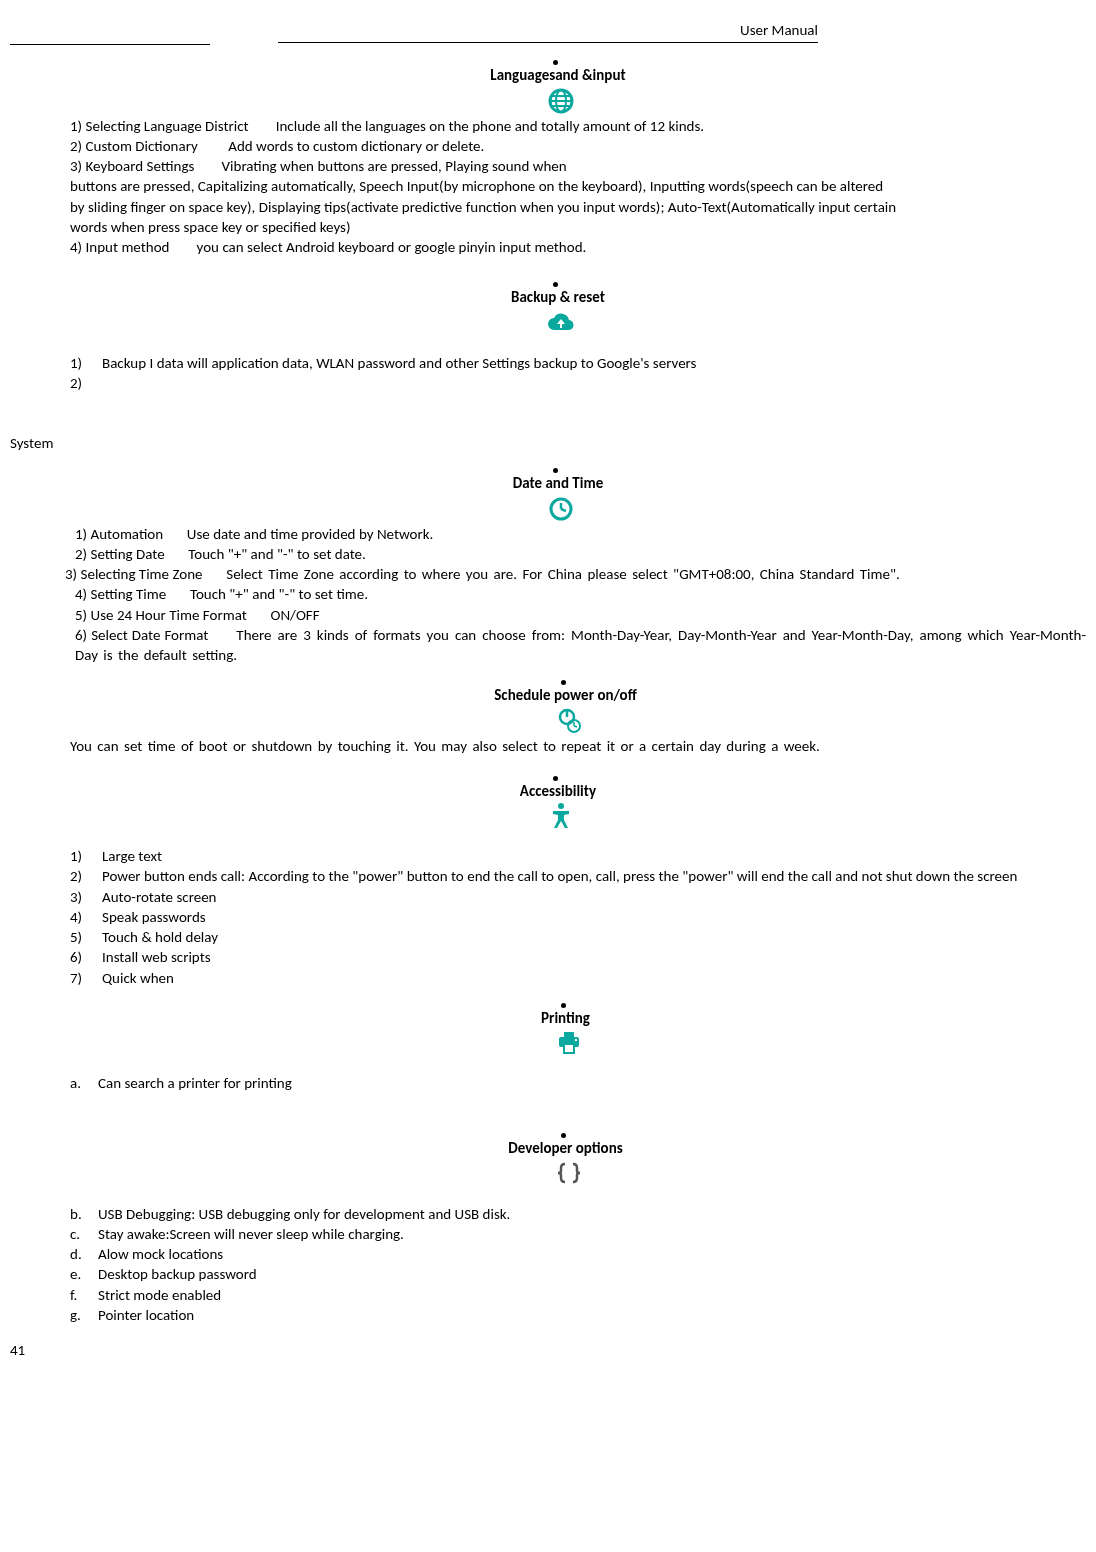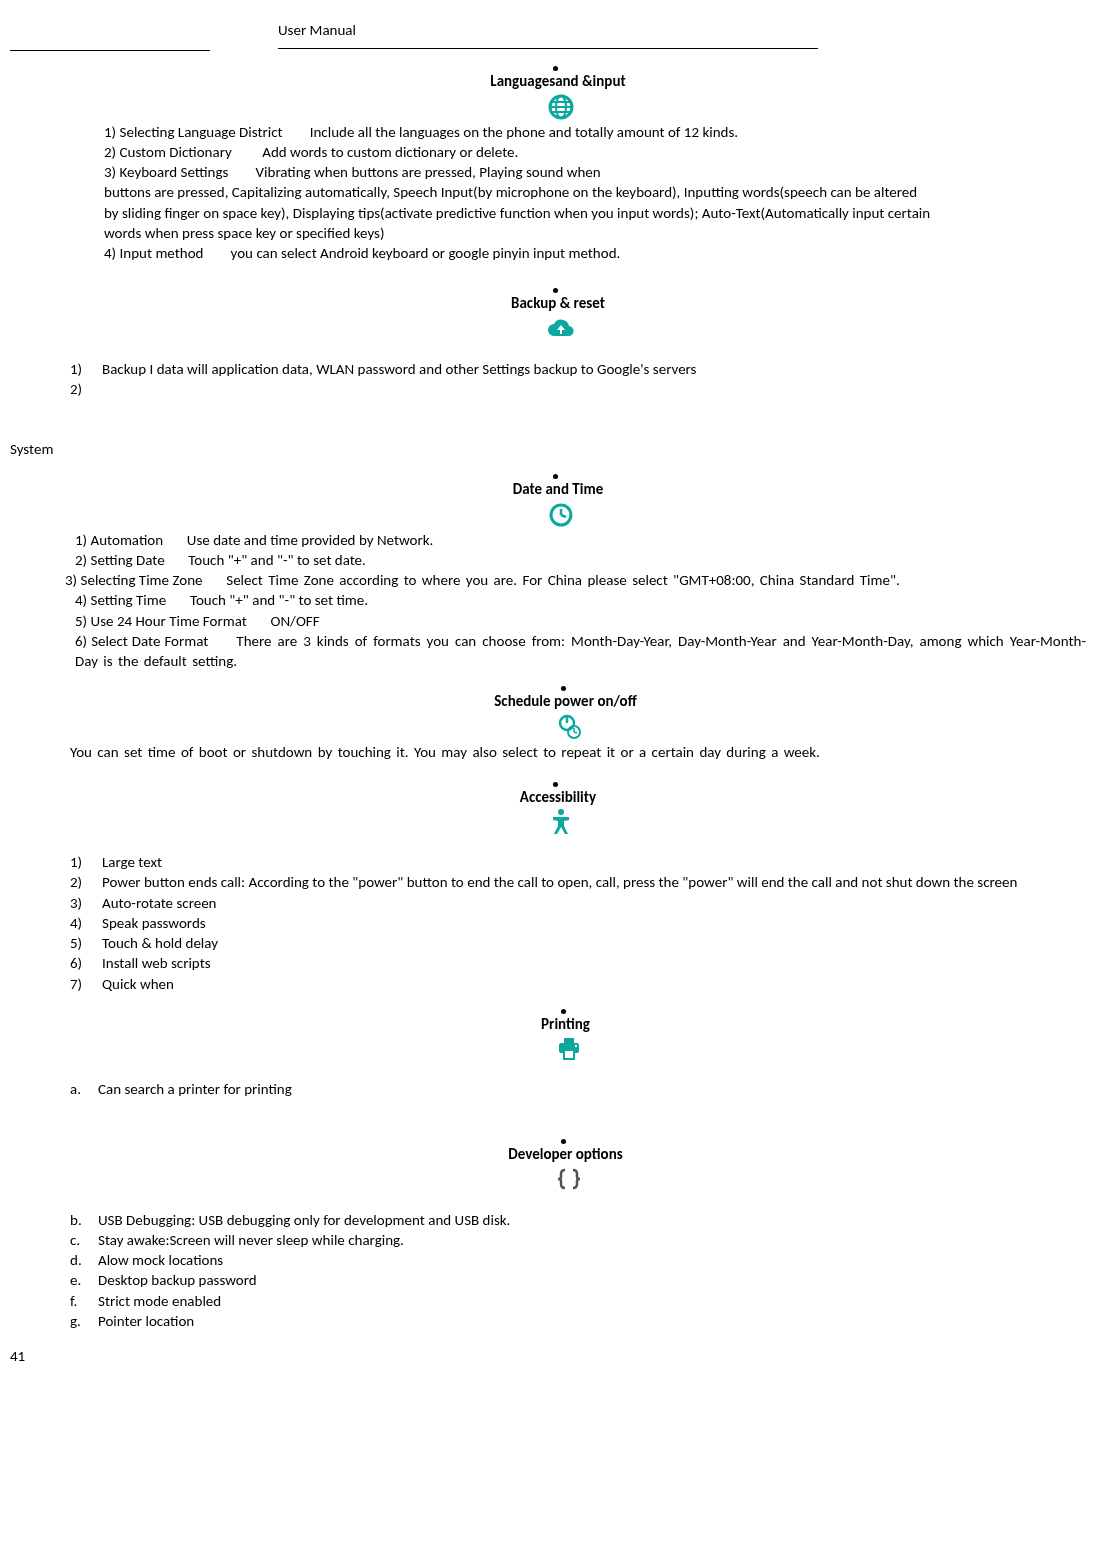--- a/index.html
+++ b/index.html
@@ -5,26 +5,26 @@
   body {
     font-family: Calibri, Arial, sans-serif;
     font-size: 15px;
     color: #000;
     margin: 0;
     padding: 20px 10px 20px 10px;
     line-height: 1.35;
     width: 1076px;
   }
   .header {
-    text-align: left;
+    text-align: right;
     border-bottom: 1px solid #000;
     width: 540px;
     margin: 0 auto 5px auto;
     position: relative;
-    padding-bottom: 8px;
+    padding-bottom: 2px;
   }
   .header-underline2 {
     border-top: 1px solid #000;
     width: 200px;
     margin: -4px 0 0 0;
   }
   .section-title {
     font-weight: normal;
     margin: 30px 0 5px 0;
   }
@@ -42,21 +42,21 @@
   }
   .bullet-label {
     font-weight: bold;
   }
   .icon {
     width: 30px; height: 30px;
     margin-left: 6px;
     display: inline-flex; align-items:center; justify-content:center;
   }
   .indent {
-    margin-left: 94px;
+    margin-left: 60px;
   }
   .indent2 {
     margin-left: 65px;
   }
   .num-list {
     margin-left: 60px;
     padding: 0;
   }
   .num-list li {
     list-style: none;

